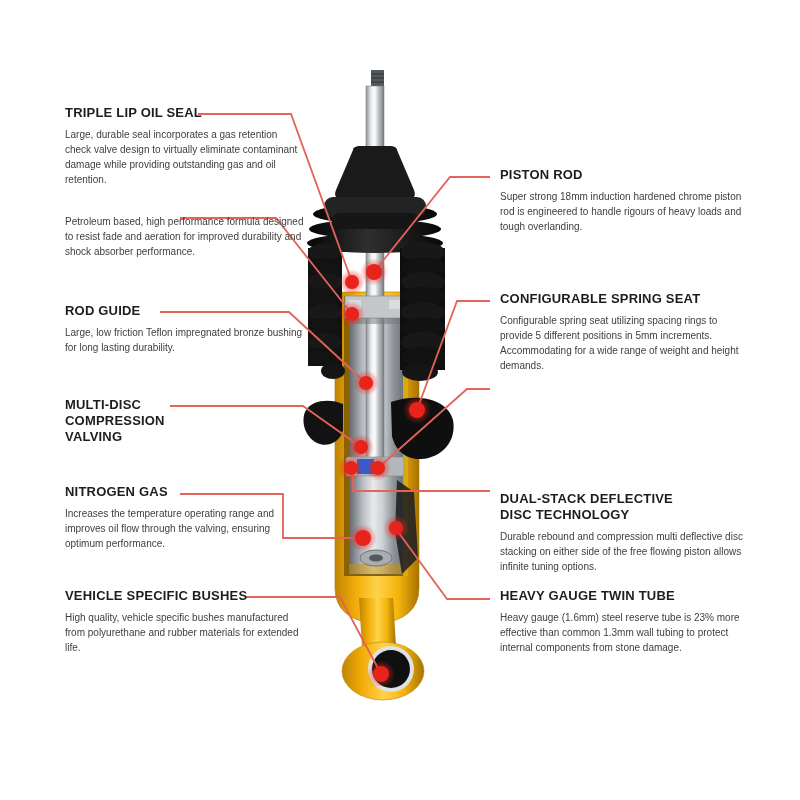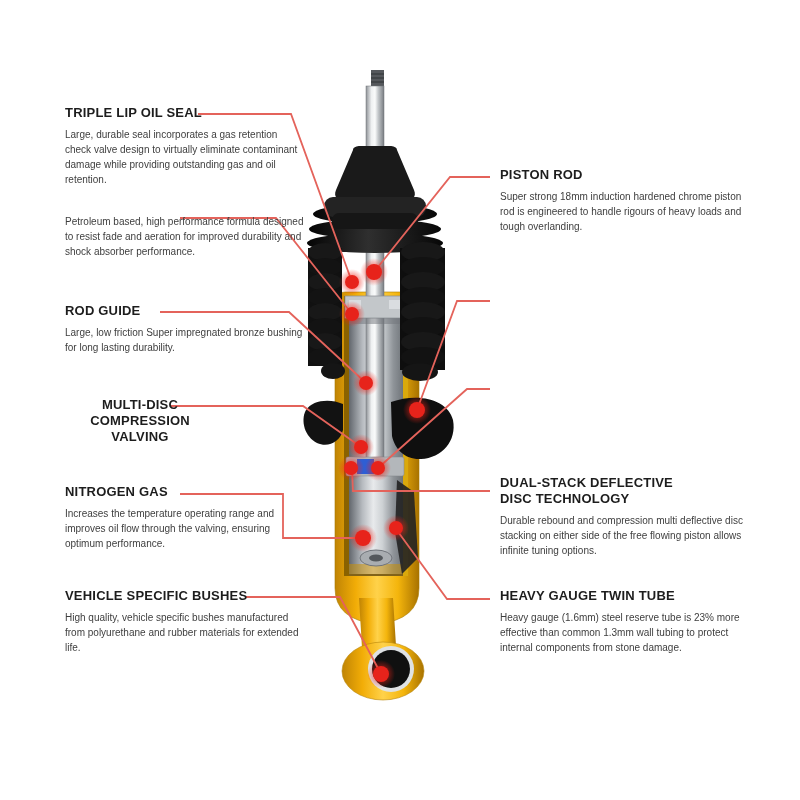--- a/index.html
+++ b/index.html
@@ -11,22 +11,22 @@
   .callout{position:absolute;width:240px;}
   .callout.left{left:65px;}
   .callout.right{left:500px;width:244px;}
   .callout h3{
     margin:0;font-size:13px;line-height:16px;font-weight:bold;
     color:#1d1d1d;letter-spacing:.2px;
   }
   .callout p{
     margin:6px 0 0 0;font-size:10px;line-height:15px;color:#3e3e3e;
   }
-  .t-narrow h3{max-width:150px;text-align:center;}
-  .t-mid h3{max-width:185px;}
+  .t-narrow h3{max-width:150px;}
+  .t-mid h3{max-width:185px;margin-top:16px;}
 </style>
 </head>
 <body>
 
 <div class="stage">
 
   <svg width="800" height="800" viewBox="0 0 800 800">
     <defs>
       <linearGradient id="chromeG" x1="0" y1="0" x2="1" y2="0">
         <stop offset="0" stop-color="#8e9297"></stop>
@@ -196,38 +196,42 @@
 
   <div class="callout left" style="top:105px">
     <h3>TRIPLE LIP OIL SEAL</h3>
     <p>Large, durable seal incorporates a gas retention check valve design to virtually eliminate contaminant damage while providing outstanding gas and oil retention.</p>
   </div>
   <div class="callout left" style="top:208px">
     <p>Petroleum based, high performance formula designed to resist fade and aeration for improved durability and shock absorber performance.</p>
   </div>
   <div class="callout left" style="top:303px">
     <h3>ROD GUIDE</h3>
-    <p>Large, low friction Super impregnated bronze bushing for long lasting durability.</p>
+    <p>Large, low friction Teflon impregnated bronze bushing for long lasting durability.</p>
   </div>
   <div class="callout left t-narrow" style="top:397px">
     <h3>MULTI-DISC COMPRESSION VALVING</h3>
   </div>
   <div class="callout left" style="top:484px">
     <h3>NITROGEN GAS</h3>
     <p>Increases the temperature operating range and improves oil flow through the valving, ensuring optimum performance.</p>
   </div>
   <div class="callout left" style="top:588px">
     <h3>VEHICLE SPECIFIC BUSHES</h3>
     <p>High quality, vehicle specific bushes manufactured from polyurethane and rubber materials for extended life.</p>
   </div>
 
   <div class="callout right" style="top:167px">
     <h3>PISTON ROD</h3>
     <p>Super strong 18mm induction hardened chrome piston rod is engineered to handle rigours of heavy loads and tough overlanding.</p>
   </div>
+  <div class="callout right" style="top:291px">
+    <h3>CONFIGURABLE SPRING SEAT</h3>
+    <p>Configurable spring seat utilizing spacing rings to provide 5 different positions in 5mm increments. Accommodating for a wide range of weight and height demands.</p>
+  </div>
   <div class="callout right t-mid" style="top:475px">
     <h3>DUAL-STACK DEFLECTIVE DISC TECHNOLOGY</h3>
     <p>Durable rebound and compression multi deflective disc stacking on either side of the free flowing piston allows infinite tuning options.</p>
   </div>
   <div class="callout right" style="top:588px">
     <h3>HEAVY GAUGE TWIN TUBE</h3>
     <p>Heavy gauge (1.6mm) steel reserve tube is 23% more effective than common 1.3mm wall tubing to protect internal components from stone damage.</p>
   </div>
 
 </div>

